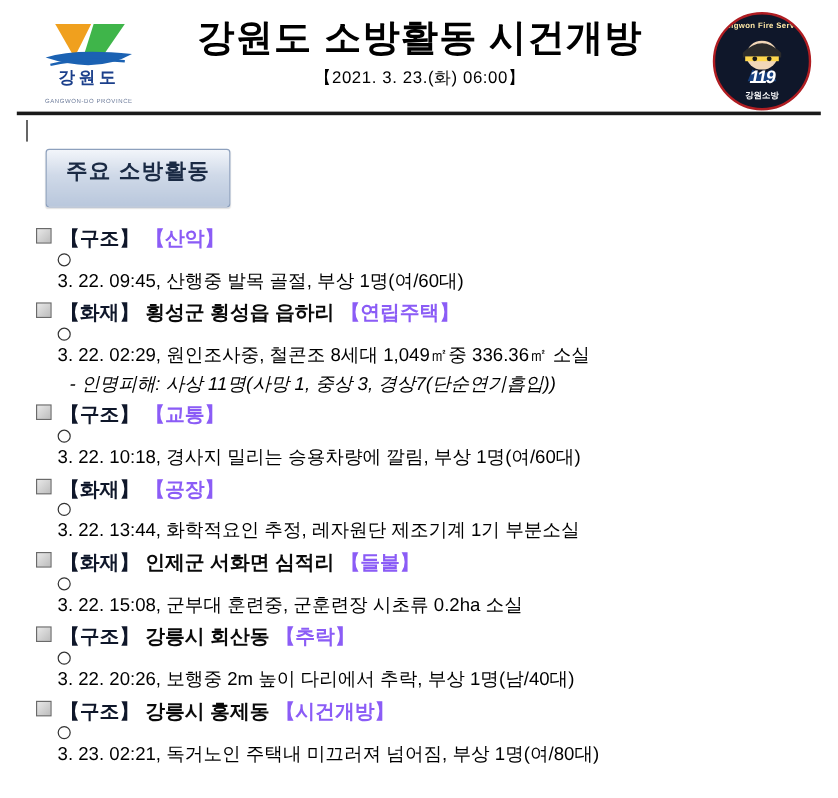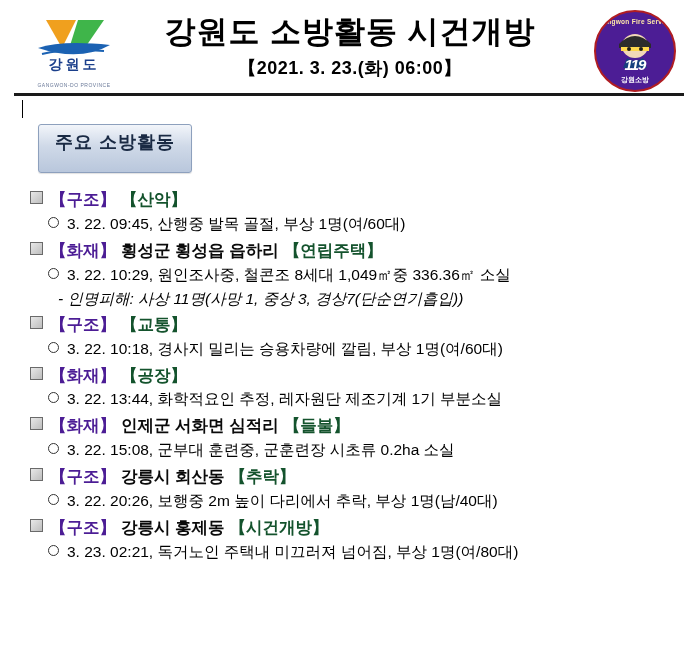--- a/index.html
+++ b/index.html
@@ -76,34 +76,34 @@
   .doc-title {
     font-size: 31px;
     font-weight: bold;
     letter-spacing: 1px;
     color: #000;
     line-height: 1.15;
     white-space: nowrap;
   }
   .doc-subtitle {
     margin-top: 6px;
-    font-size: 18px;
-    font-weight: bold;
+    font-size: 14px;
+    font-weight: normal;
     color: #000;
     letter-spacing: 0.5px;
   }
 
   .logo-fire {
     position: absolute;
     right: 22px;
     top: 10px;
     width: 78px;
     height: 78px;
     border-radius: 50%;
-    background: #4c1d95;
+    background: #0f172a;
     border: 2px solid #b01d22;
     overflow: hidden;
   }
   .logo-fire .arc-top {
     position: absolute;
     left: 0; top: 6px; width: 78px;
     text-align: center;
     font-size: 6.5px;
     color: #ffe9a8;
     letter-spacing: 0.3px;
@@ -185,31 +185,32 @@
     display: inline-block;
     width: 11px;
     height: 11px;
     border: 1px solid #6a6a6a;
     background: linear-gradient(135deg, #e8e8e8 0%, #bdbdbd 100%);
     margin-right: 7px;
     flex: 0 0 auto;
     position: relative;
     top: -1px;
   }
-  .kind { color: #4c1d95; }
+  .kind { color: #0f172a; }
   .place { color: #0a0a0a; margin-left: 5px; }
-  .tag { color: #14532d; margin-left: 5px; }
+  .tag { color: #8b5cf6; margin-left: 5px; }
 
   .inc-detail {
     display: flex;
     align-items: baseline;
     font-size: 15.5px;
     line-height: 1.55;
     padding-left: 18px;
     white-space: nowrap;
+    flex-direction: column;
   }
   .circle-bullet {
     display: inline-block;
     width: 9px;
     height: 9px;
     border: 1.3px solid #333;
     border-radius: 50%;
     margin-right: 8px;
     flex: 0 0 auto;
     position: relative;
@@ -285,21 +286,21 @@
 
   <div class="incident">
     <div class="inc-title">
       <span class="sq-bullet"></span>
       <span class="kind">【화재】</span>
       <span class="place">횡성군 횡성읍 읍하리</span>
       <span class="tag">【연립주택】</span>
     </div>
     <div class="inc-detail">
       <span class="circle-bullet"></span>
-      <span>3. 22. 10:29,  원인조사중, 철콘조 8세대 1,049㎡중 336.36㎡ 소실</span>
+      <span>3. 22. 02:29,  원인조사중, 철콘조 8세대 1,049㎡중 336.36㎡ 소실</span>
     </div>
     <div class="inc-sub">- 인명피해: 사상 11명(사망 1, 중상 3, 경상7(단순연기흡입))</div>
   </div>
 
   <div class="incident">
     <div class="inc-title">
       <span class="sq-bullet"></span>
       <span class="kind">【구조】</span>
       <span class="tag">【교통】</span>
     </div>

